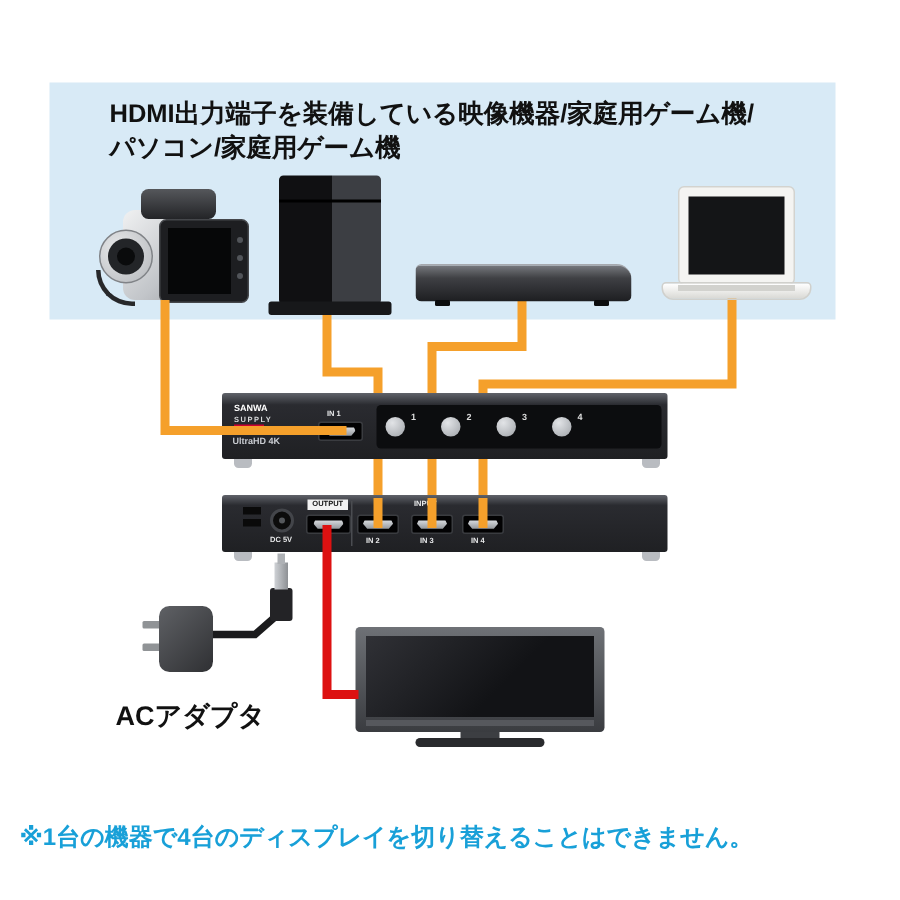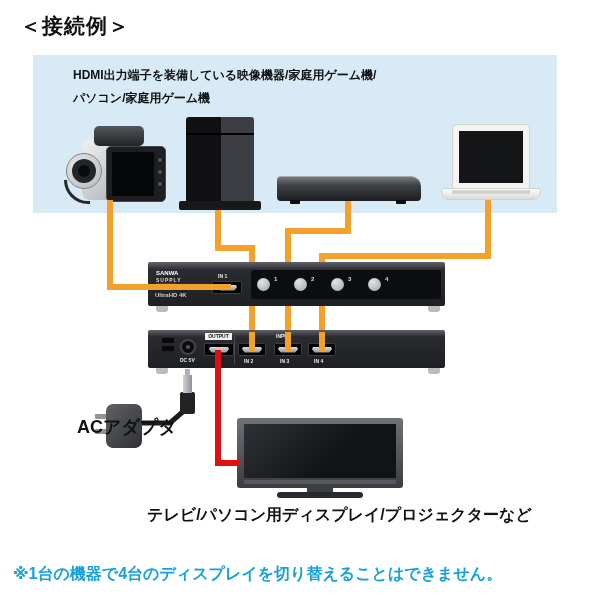--- a/index.html
+++ b/index.html
@@ -8,27 +8,27 @@
     position:relative; width:600px; height:600px; overflow:hidden;
     background:#ffffff;
     font-family:"Liberation Sans","DejaVu Sans",sans-serif;
     color:#111;
   }
   .abs { position:absolute; }
 
   
   .title { left:20px; top:12px; font-size:21px; font-weight:bold; letter-spacing:1px; z-index:7; }
   .source-box { left:33px; top:55px; width:524px; height:158px; background:#d8eaf6; z-index:0; }
-  .source-text { left:73px; top:64px; font-size:12px; font-weight:bold; line-height:23px; z-index:7; }
+  .source-text { left:73px; top:64px; font-size:17px; font-weight:bold; line-height:23px; z-index:7; }
   .side-label { font-size:19px; font-weight:bold; z-index:7; }
   .front-side-label { left:449px; top:274px; }
   .rear-side-label  { left:449px; top:344px; }
-  .adapter-label { left:77px; top:415px; font-size:18px; font-weight:bold; z-index:7; }
+  .adapter-label { left:77px; top:465px; font-size:18px; font-weight:bold; z-index:7; }
   .display-caption { left:147px; top:504px; font-size:16px; font-weight:bold; line-height:22px; z-index:7; }
-  .footnote { left:13px; top:564px; font-size:16px; font-weight:bold; color:#18a0d8; z-index:7; }
+  .footnote { left:13px; top:548px; font-size:16px; font-weight:bold; color:#18a0d8; z-index:7; }
 
   
   svg.cables { left:0; top:0; width:600px; height:600px; }
   #cables-under { z-index:1; }
   #cables-over  { z-index:5; }
   svg.cables polyline { fill:none; stroke-linejoin:miter; }
   .hdmi-cable { stroke:#f5a02b; stroke-width:6; }
   .out-cable  { stroke:#dd1111; stroke-width:6; }
 
   
@@ -124,21 +124,20 @@
     background:linear-gradient(135deg,#303136,#121316 60%); z-index:2; }
   .tv-strip { left:244px; top:480px; width:152px; height:4px; background:#56585d; z-index:2; }
   .tv-neck { left:307px; top:488px; width:26px; height:5px; background:#3c3e42; z-index:2; }
   .tv-base { left:277px; top:492px; width:86px; height:6px; border-radius:3px; background:#292a2d; z-index:2; }
 </style>
 </head>
 <body>
 
 <div id="canvas">
 
-  <div class="abs title">＜接続例＞</div>
 
   <div class="abs source-box"></div>
   <div class="abs source-text">
     <div>HDMI出力端子を装備している映像機器/家庭用ゲーム機/</div>
     <div>パソコン/家庭用ゲーム機</div>
   </div>
 
   <svg class="abs cables" id="cables-under">
     <polyline class="hdmi-cable" points="218,203 218,248 252,248 252,336"></polyline>
     <polyline class="hdmi-cable" points="348,197 348,231 288,231 288,336"></polyline>
@@ -252,18 +251,17 @@
 
   <div>
     <div class="abs tv-frame"></div>
     <div class="abs tv-screen"></div>
     <div class="abs tv-strip"></div>
     <div class="abs tv-neck"></div>
     <div class="abs tv-base"></div>
   </div>
 
   <div class="abs display-caption">
-    <div>テレビ/パソコン用ディスプレイ/プロジェクターなど</div>
   </div>
 
   <div class="abs footnote">※1台の機器で4台のディスプレイを切り替えることはできません。</div>
 
 </div>
 
 </body></html>

